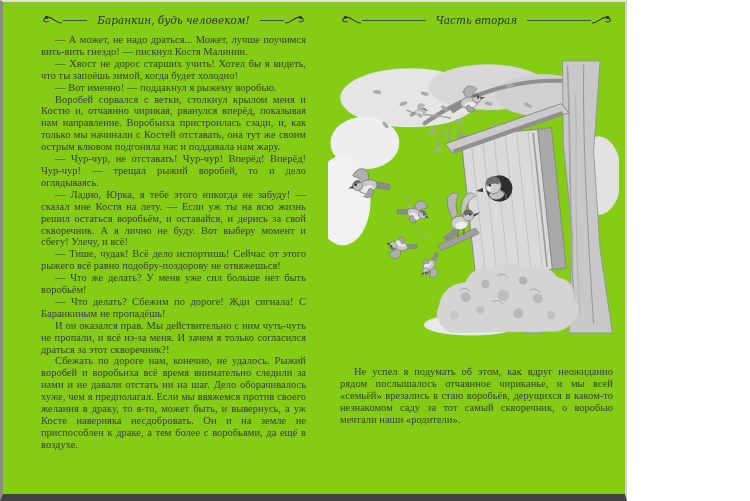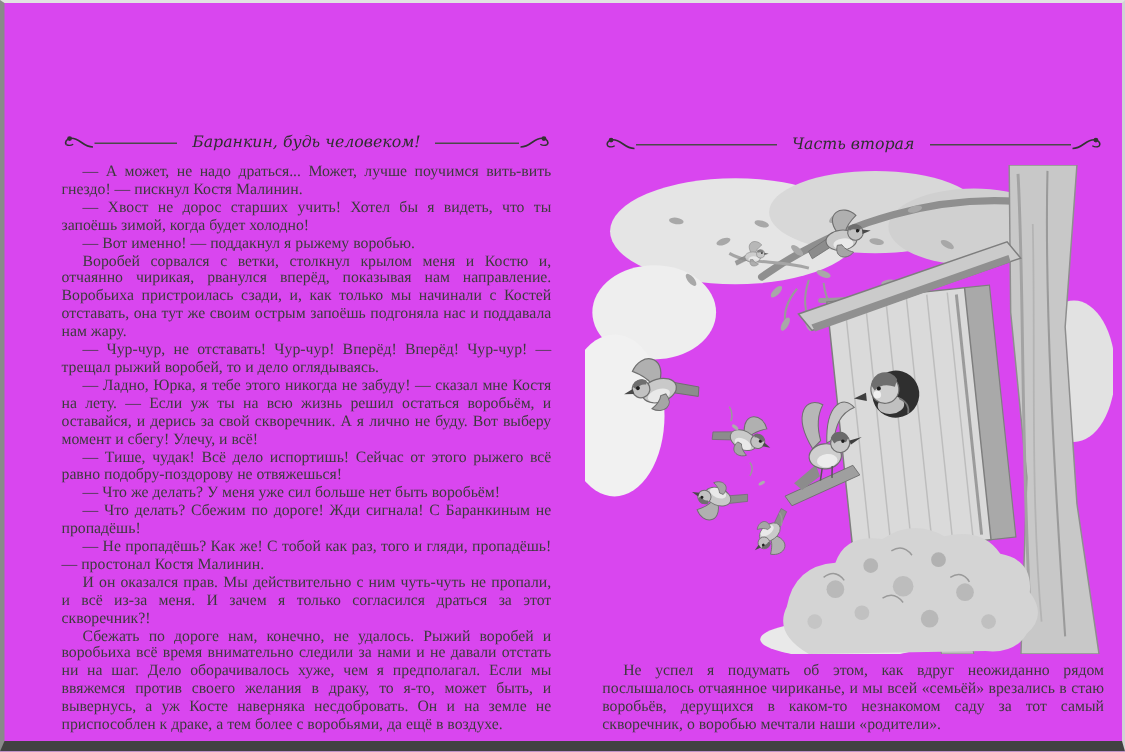--- a/index.html
+++ b/index.html
@@ -1,29 +1,28 @@
 <!DOCTYPE html>
 <html lang="ru"><head>
 <meta charset="utf-8">
 <style>
   html,body { margin:0; padding:0; background:#ffffff; }
   .screen {
-    position:relative; width:750px; height:501px; box-sizing:border-box;
-    background:#d946ef;
+    position:relative; width:627px; height:501px; box-sizing:border-box;
+    background:#84cc16;
     border-left:3px solid #8a8a8a;
     border-top:2px solid #e2e2e2;
     border-right:2px solid #d2d2d2;
     border-bottom:7px solid #424242;
     display:flex; overflow:hidden;
     font-family:"Liberation Sans", sans-serif;
-    align-items:flex-end;
   }
   .page { width:50%; box-sizing:border-box; display:flex; flex-direction:column; }
   .page-left  { padding:10px 8px 4px 38px; }
-  .page-right { padding:24px 12px 4px 26px; }
+  .page-right { padding:10px 12px 4px 26px; }
 
   .running-head { display:flex; align-items:center; height:15px; margin-bottom:7px; color:#2f2f2f; flex:none; }
   .running-head .rule { flex:1; border-top:1px solid #4a4a4a; height:0; margin-top:1px; }
   .head-title { font:italic 10.5px "DejaVu Serif", serif; padding:0 10px; white-space:nowrap; color:#2f2f2f; }
   .flourish { flex:none; }
   .flip { transform:scaleX(-1); }
 
   .page-body { font-size:10.5px; line-height:1.135; color:#3c3c3c; text-align:justify; }
   .page-left .page-body { flex:1; }
   .page-body p { margin:0; text-indent:14px;font-family:Liberation Serif, serif; }
@@ -53,27 +52,26 @@
         <path d="M21,9 C14,9 12,2.5 6,3.2 C3.2,3.6 2,6 3.2,7.4" fill="none" stroke="#333" stroke-width="1.1"></path>
         <circle cx="5.4" cy="3.4" r="1.6" fill="#333"></circle>
         <path d="M3.2,7.4 q2.4,1.2 4.6,-0.2" fill="none" stroke="#333" stroke-width="0.9"></path>
       </svg>
     </div>
 
     <div class="page-body">
       <p>— А может, не надо драться... Может, лучше поучимся вить-вить гнездо! — пискнул Костя Малинин.</p>
       <p>— Хвост не дорос старших учить! Хотел бы я видеть, что ты запоёшь зимой, когда будет холодно!</p>
       <p>— Вот именно! — поддакнул я рыжему воробью.</p>
-      <p>Воробей сорвался с ветки, столкнул крылом меня и Костю и, отчаянно чирикая, рванулся вперёд, показывая нам направление. Воробьиха пристроилась сзади, и, как только мы начинали с Костей отставать, она тут же своим острым запоёшь подгоняла нас и поддавала нам жару.</p>
+      <p>Воробей сорвался с ветки, столкнул крылом меня и Костю и, отчаянно чирикая, рванулся вперёд, показывая нам направление. Воробьиха пристроилась сзади, и, как только мы начинали с Костей отставать, она тут же своим острым клювом подгоняла нас и поддавала нам жару.</p>
       <p>— Чур-чур, не отставать! Чур-чур! Вперёд! Вперёд! Чур-чур! — трещал рыжий воробей, то и дело оглядываясь.</p>
       <p>— Ладно, Юрка, я тебе этого никогда не забуду! — сказал мне Костя на лету. — Если уж ты на всю жизнь решил остаться воробьём, и оставайся, и дерись за свой скворечник. А я лично не буду. Вот выберу момент и сбегу! Улечу, и всё!</p>
       <p>— Тише, чудак! Всё дело испортишь! Сейчас от этого рыжего всё равно подобру-поздорову не отвяжешься!</p>
       <p>— Что же делать? У меня уже сил больше нет быть воробьём!</p>
       <p>— Что делать? Сбежим по дороге! Жди сигнала! С Баранкиным не пропадёшь!</p>
-      <p>— Не пропадёшь? Как же! С тобой как раз, того и гляди, пропадёшь! — простонал Костя Малинин.</p>
       <p>И он оказался прав. Мы действительно с ним чуть-чуть не пропали, и всё из-за меня. И зачем я только согласился драться за этот скворечник?!</p>
       <p>Сбежать по дороге нам, конечно, не удалось. Рыжий воробей и воробьиха всё время внимательно следили за нами и не давали отстать ни на шаг. Дело оборачивалось хуже, чем я предполагал. Если мы ввяжемся против своего желания в драку, то я-то, может быть, и вывернусь, а уж Косте наверняка несдобровать. Он и на земле не приспособлен к драке, а тем более с воробьями, да ещё в воздухе.</p>
     </div>
 
   </div>
 
   <div class="page page-right">
     <div class="running-head">
       <svg class="flourish" width="22" height="12" viewBox="0 0 22 12">
         <path d="M21,9 C14,9 12,2.5 6,3.2 C3.2,3.6 2,6 3.2,7.4" fill="none" stroke="#333" stroke-width="1.1"></path>

